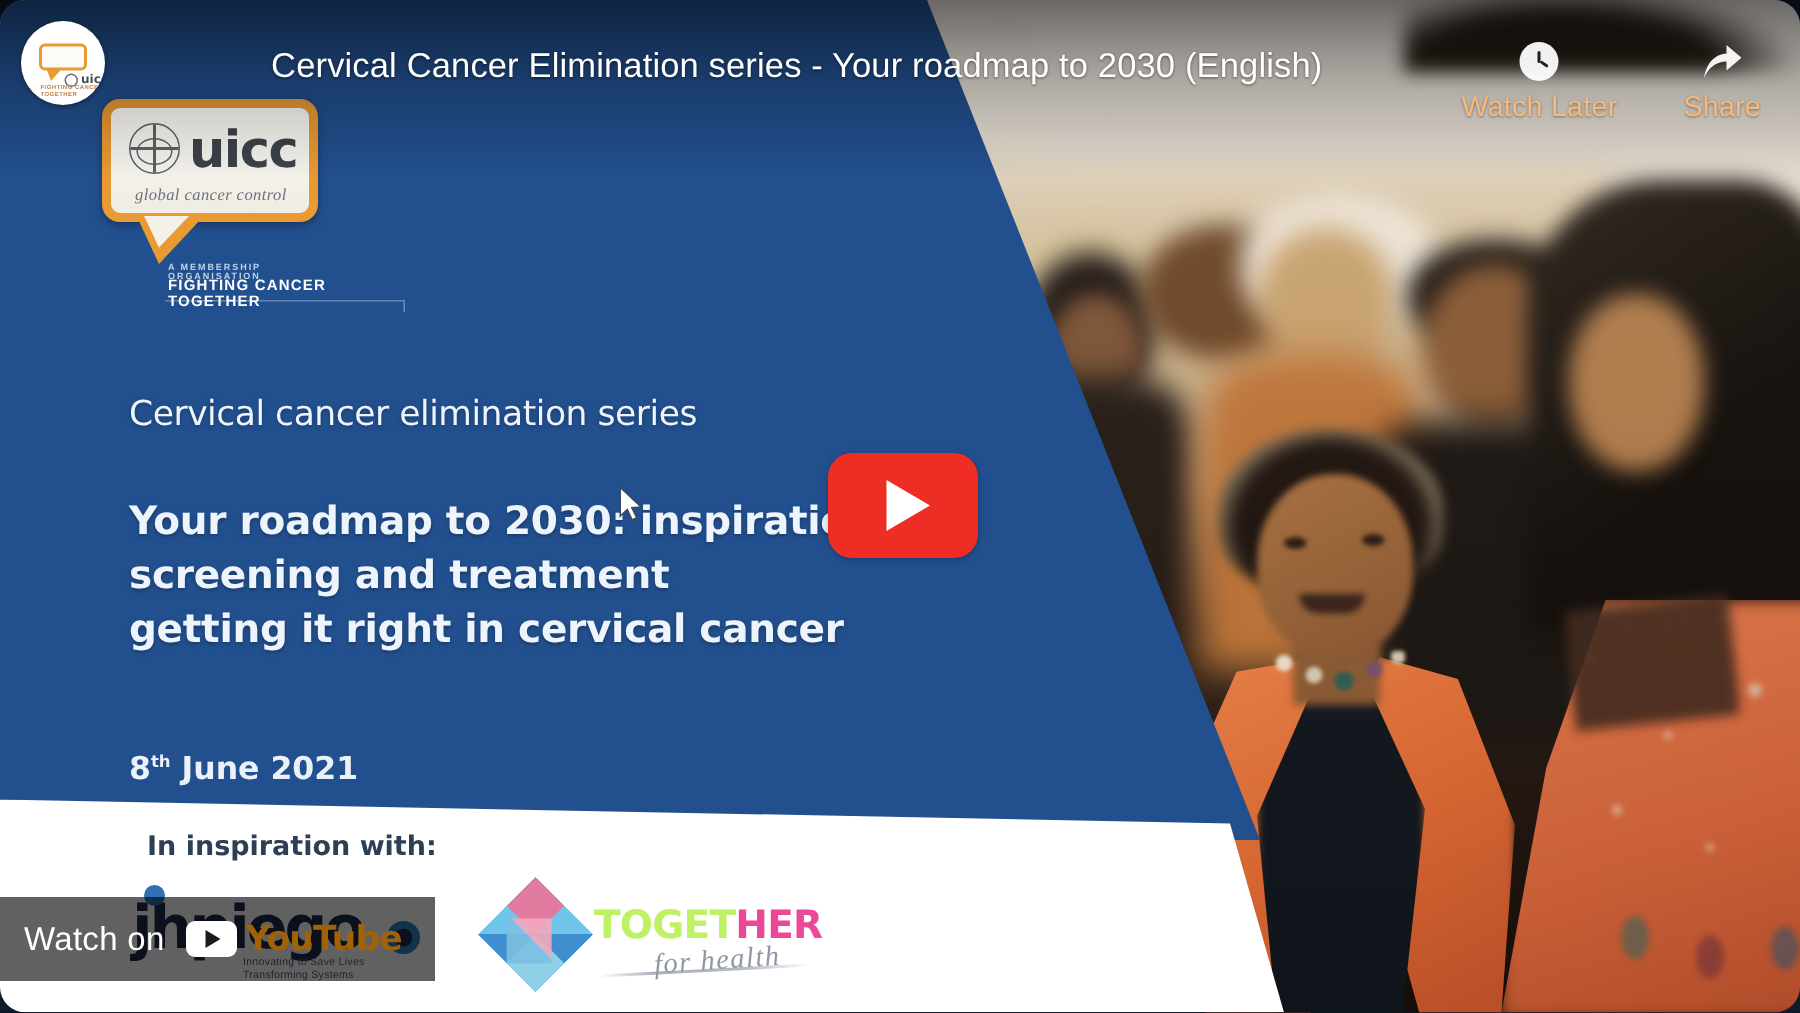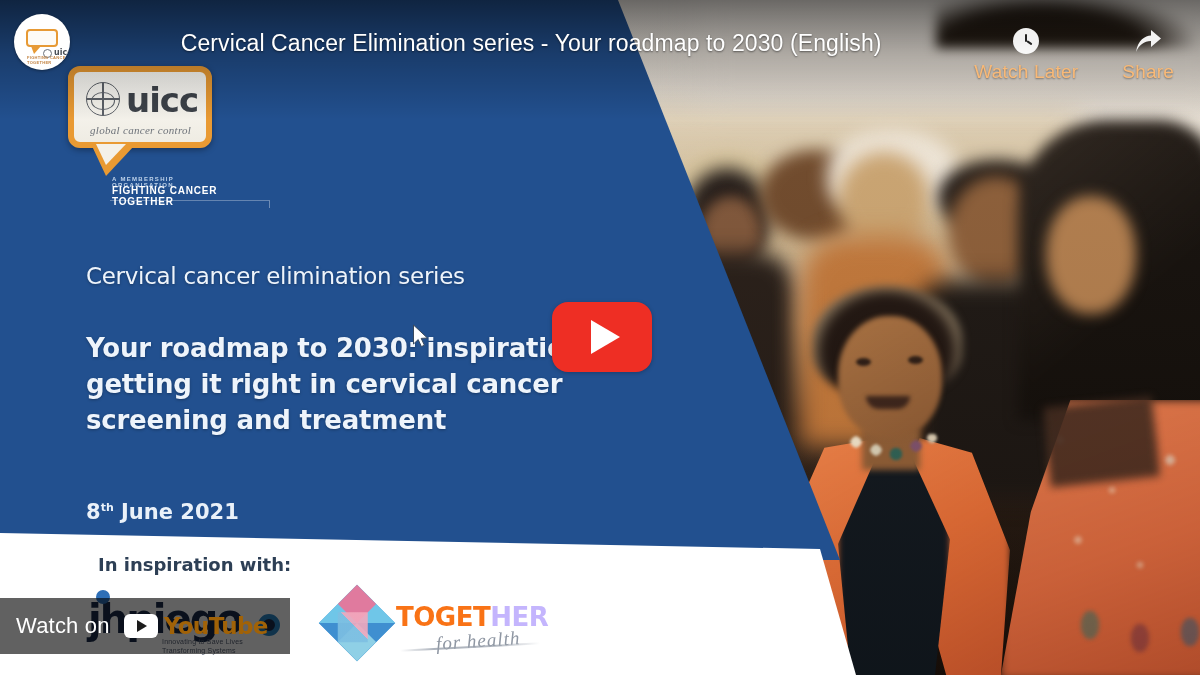--- a/index.html
+++ b/index.html
@@ -9,21 +9,21 @@
     font-family:"Liberation Sans", sans-serif;
   }
 
   
   .player {
     position:relative; width:1200px; height:675px; overflow:hidden;
     background:#0e1b2a;
   }
 
   
-  .poster { position:absolute; inset:0; overflow:hidden; }
+  .poster { position:absolute; inset:0; overflow:hidden;border-radius:17px; }
 
   
   .photo { position:absolute; inset:0; }
   .photo-sky {
     position:absolute; left:0; top:0; width:100%; height:100%;
     background:
       linear-gradient(to bottom,
         #e9e4de 0%, #e6ded2 18%, #ded2bf 30%,
         #d4c3a9 40%, #caa87f 48%, #3b2a1f 62%,
         #23170f 76%, #170e08 100%);
@@ -276,22 +276,22 @@
   .tg-diamond-mid {
     position:absolute; left:12px; top:18px; width:30px; height:30px;
     transform:rotate(45deg);
     background:linear-gradient(135deg,#f2a8bd 0 45%, #7dbfe2 45% 100%);
     opacity:.9; z-index:2;
   }
   .tg-text {
     position:absolute; left:66px; top:12px; font-size:26px; font-weight:700;
     letter-spacing:-.5px; font-family:"DejaVu Sans", sans-serif;
   }
-  .tg-a { color:#f97316; }
-  .tg-b { color:#c4b5fd;text-align:right; }
+  .tg-a { color:#bef264; }
+  .tg-b { color:#ec4899;text-align:right; }
   .tg-script {
     position:absolute; left:106px; top:40px; font-size:19px;
     color:#8f97a3; font-style:italic; font-family:"Liberation Serif", serif;
     transform:rotate(-4deg); letter-spacing:1px;
   }
   .tg-stroke {
     position:absolute; left:70px; top:56px; width:140px; height:1.5px;
     background:linear-gradient(to right, rgba(150,158,170,0), rgba(150,158,170,.8) 25%, rgba(150,158,170,.7) 70%, rgba(150,158,170,0));
     transform:rotate(-3deg);
   }
@@ -464,22 +464,22 @@
       <div class="uicc-tail"></div>
       <div class="uicc-tail-in"></div>
       <div class="uicc-sub1">A MEMBERSHIP ORGANISATION</div>
       <div class="uicc-sub2">FIGHTING CANCER TOGETHER</div>
       <div class="uicc-sub-rule"></div>
     </div>
 
     <div class="slide-h1">Cervical cancer elimination series</div>
     <div class="slide-h2">
       <div>Your roadmap to 2030: inspiration for</div>
+      <div>screening and treatment</div>
       <div>getting it right in cervical cancer</div>
-      <div>screening and treatment</div>
     </div>
     <div class="slide-date"><span>8</span><sup>th</sup><span> June 2021</span></div>
 
     <div class="partners-label">In inspiration with:</div>
 
     <div class="jhpiego">
       <div class="jh-word">jhpiego</div>
       <div class="jh-dot"></div>
       <div class="jh-o-ring"></div>
       <div class="jh-tagline1">Innovating to Save Lives</div>

